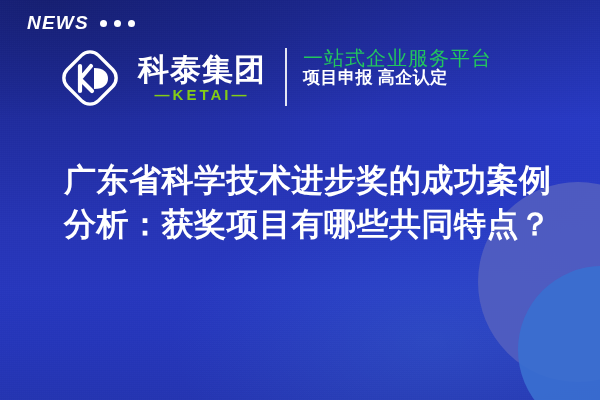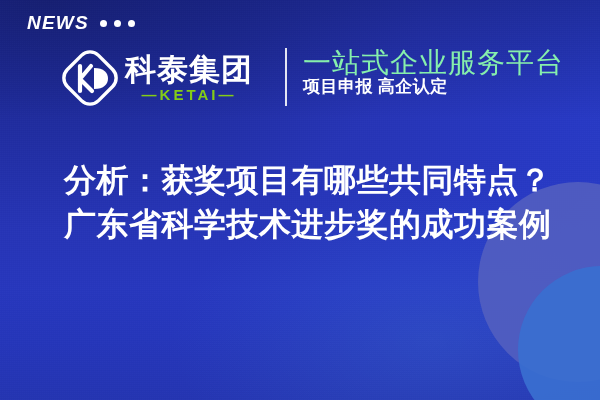--- a/index.html
+++ b/index.html
@@ -94,21 +94,21 @@
     top: 44px;
     display: flex;
     align-items: center;
   }
   .logo-mark {
     width: 68px;
     height: 68px;
     flex: 0 0 auto;
   }
   .logo-wordmark {
-    margin-left: 1px;
+    margin-left: 14px;
     display: flex;
     flex-direction: column;
     align-items: stretch;
   }
   .logo-cn {
     color: #ffffff;
     font-size: 31px;
     font-weight: bold;
     line-height: 1.06;
     letter-spacing: 1px;
@@ -133,22 +133,22 @@
     height: 58px;
     background: rgba(255,255,255,0.88);
   }
 
   .tagline {
     position: absolute;
     left: 303px;
     top: 47px;
   }
   .tagline-main {
-    color: #86efac;
-    font-size: 28px;
+    color: #22c55e;
+    font-size: 20px;
     font-weight: normal;
     letter-spacing: 1px;
     line-height: 1.12;
     white-space: nowrap;
   }
   .tagline-sub {
     color: #ffffff;
     font-family: "Liberation Serif", "DejaVu Serif", serif;
     font-size: 17px;
     font-weight: bold;
@@ -213,17 +213,17 @@
   </div>
 
   <div class="divider"></div>
 
   <div class="tagline">
     <div class="tagline-main">一站式企业服务平台</div>
     <div class="tagline-sub">项目申报 高企认定</div>
   </div>
 
   <div class="headline">
+    <div class="headline-line">广东省科学技术进步奖的成功案例</div>
     <div class="headline-line">分析：获奖项目有哪些共同特点？</div>
-    <div class="headline-line">广东省科学技术进步奖的成功案例</div>
   </div>
 
 </div>
 
 </body></html>

